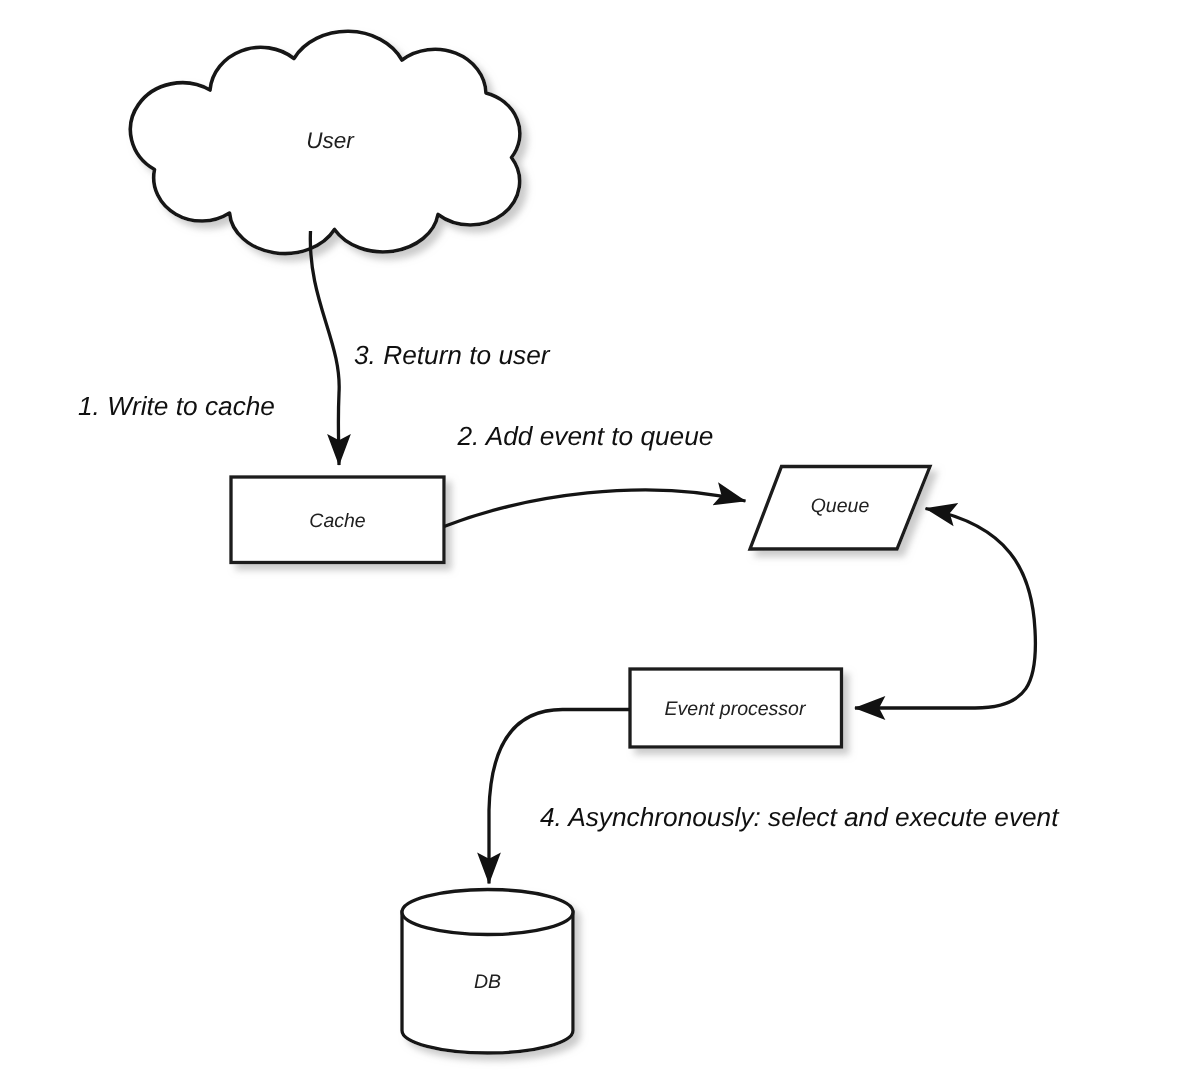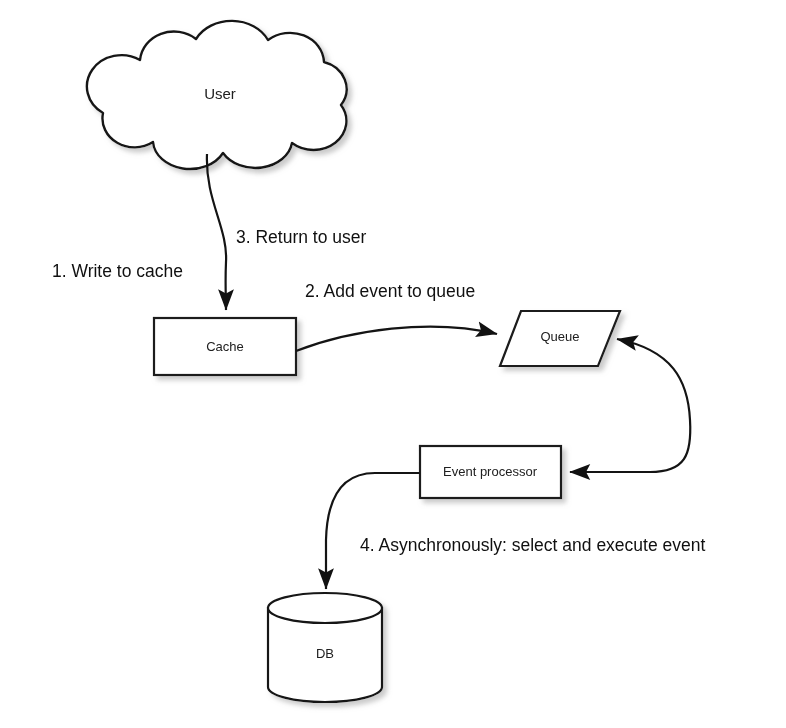--- a/index.html
+++ b/index.html
@@ -10,20 +10,21 @@
   body {
     width: 786px;
     height: 728px;
     font-family: "Liberation Sans", sans-serif;
     overflow: hidden;
   }
   #diagram-root {
     position: relative;
     width: 786px;
     height: 580px;
+    font-style: italic;
   }
   svg.diagram {
     display: block;
     width: 786px;
     height: 728px;
   }
   .node-shape {
     fill: #ffffff;
     stroke: #1a1a1a;
     stroke-width: 2.2;

